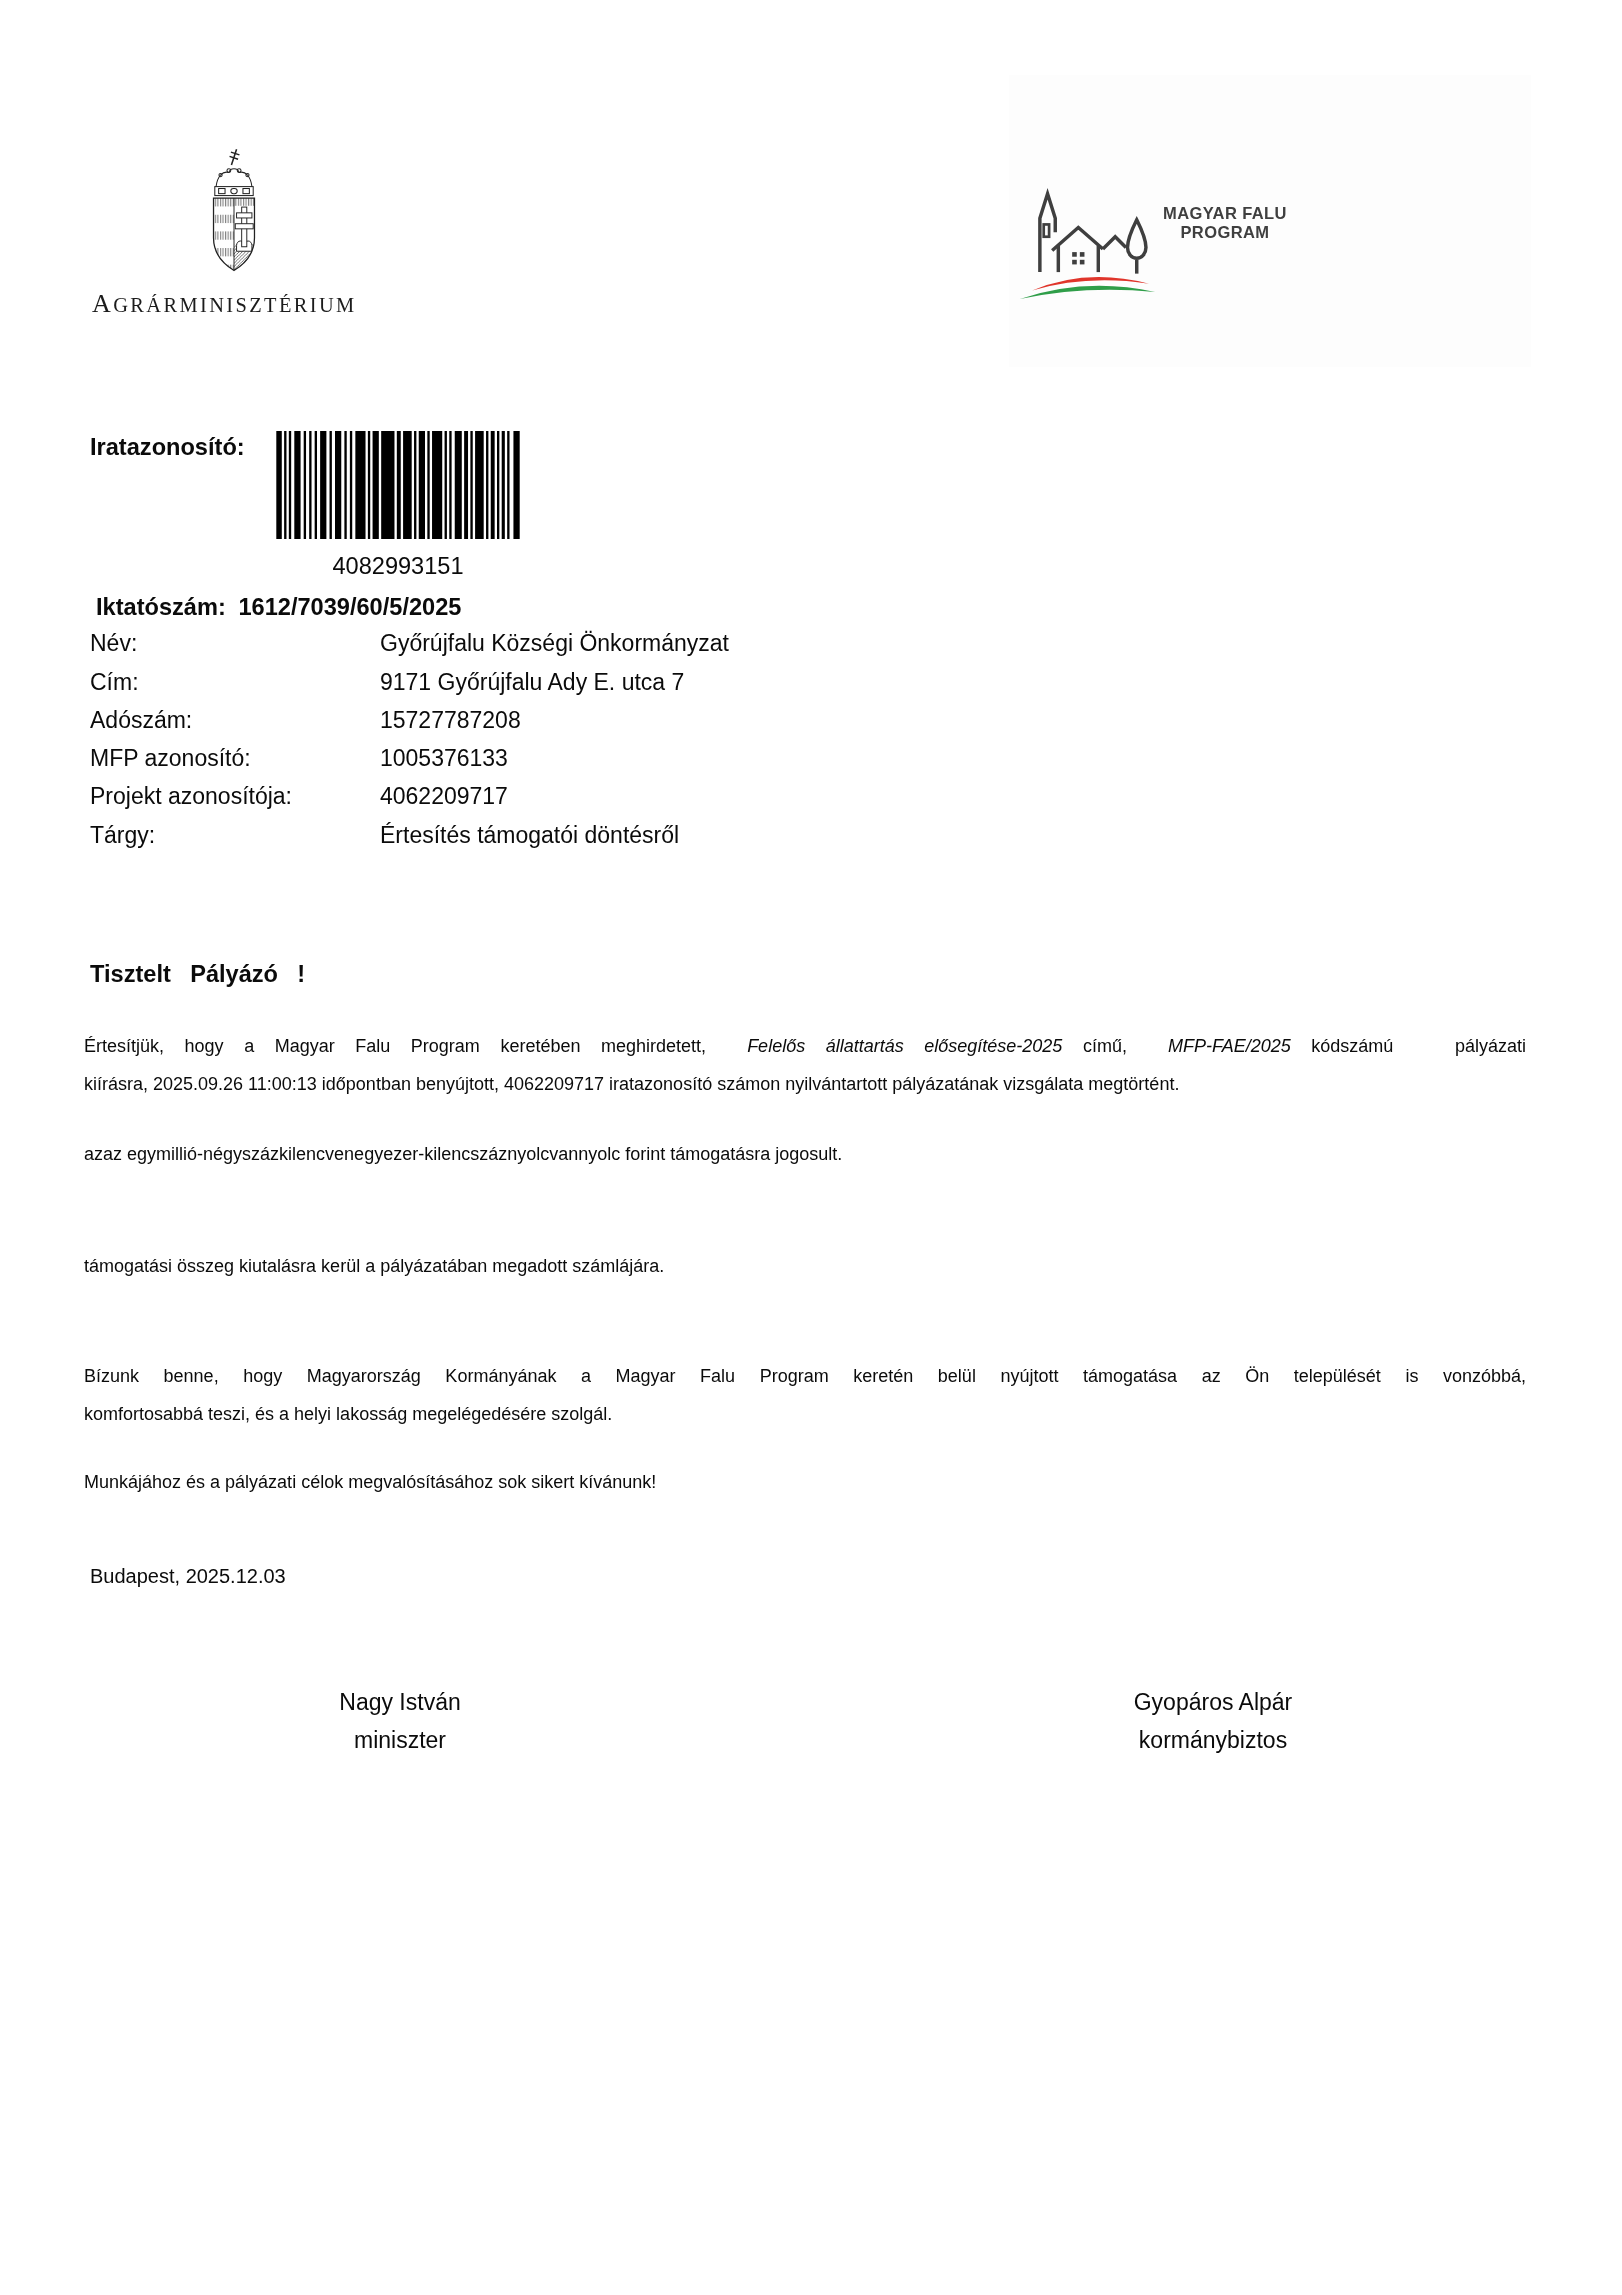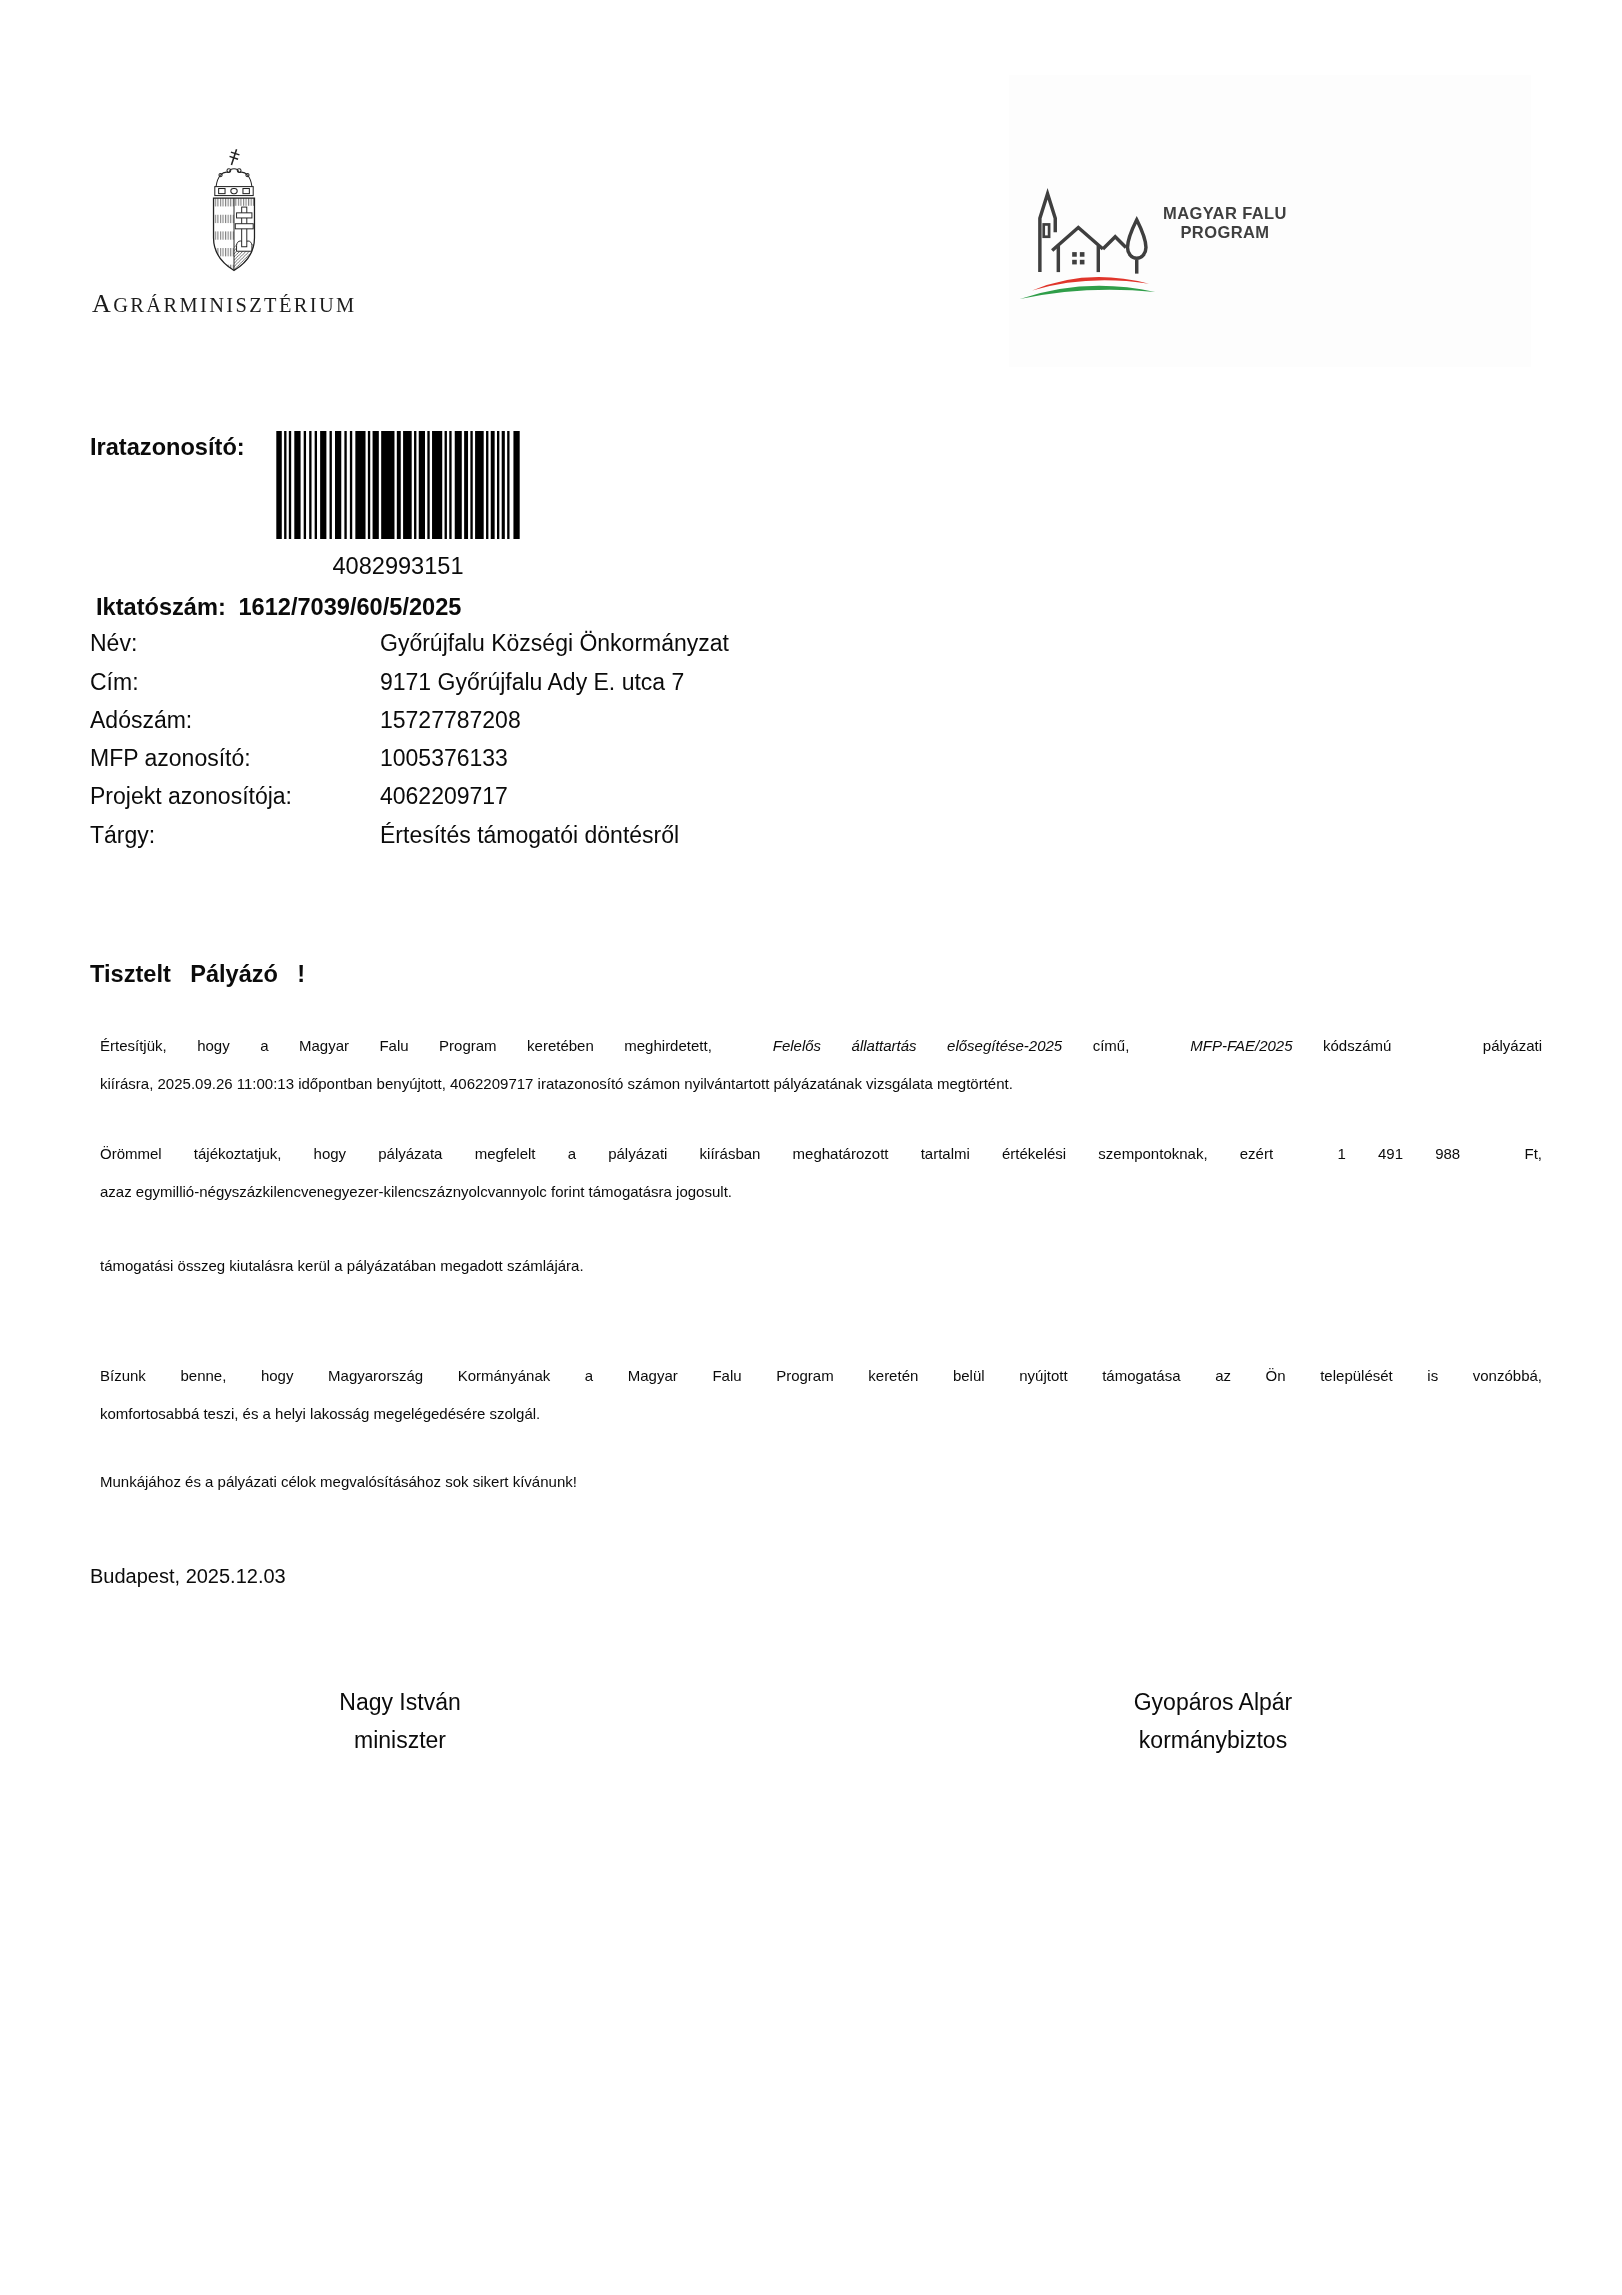--- a/index.html
+++ b/index.html
@@ -48,21 +48,21 @@
   
   .regline{position:absolute;left:96px;top:594px;font-size:23.6px;font-weight:bold;}
   .regline .regval{margin-left:12.6px;}
   .meta-row{position:absolute;left:90px;width:1444px;height:31px;font-size:23px;}
   .meta-row .meta-value{position:absolute;left:290px;top:0;}
   
   .greeting{
     position:absolute;left:90px;top:961px;
     font-size:23.6px;font-weight:bold;white-space:pre-wrap;word-spacing:3.1px;
   }
-  .para{position:absolute;left:100px;width:1442px;font-size:15px;line-height:38px;}
+  .para{position:absolute;left:84px;width:1442px;font-size:18px;line-height:38px;}
   .para .line{white-space:pre-wrap;}
   .para .line.just{text-align:justify;text-align-last:justify;}
   .para .it{font-style:italic;}
   .p1{top:1027px;} .p2{top:1135px;} .p3{top:1247px;} .p4{top:1357px;} .p5{top:1463px;}
   .dateline{position:absolute;left:90px;top:1565px;font-size:20px;}
   
   .sig{position:absolute;width:330px;text-align:center;font-size:23px;line-height:38px;margin-top:8px;}
   .sig-left{left:235px;top:1675px;}
   .sig-right{left:1048px;top:1675px;}
 </style>
@@ -220,21 +220,20 @@
     <span class="meta-value">Értesítés támogatói döntésről</span>
   </div>
 
   <div class="greeting">Tisztelt  Pályázó  !</div>
 
   <div class="para p1">
       <div class="line just"><span>Értesítjük, hogy a Magyar Falu Program keretében meghirdetett,  </span><span class="it">Felelős állattartás elősegítése-2025</span><span> című,  </span><span class="it">MFP-FAE/2025</span><span> kódszámú   pályázati</span></div>
       <div class="line"><span>kiírásra, 2025.09.26 11:00:13 időpontban benyújtott, 4062209717 iratazonosító számon nyilvántartott pályázatának vizsgálata megtörtént.</span></div>
     </div>
   <div class="para p2">
-      <div class="line just"><span>Örömmel tájékoztatjuk, hogy pályázata megfelelt a pályázati kiírásban meghatározott tartalmi értékelési szempontoknak, ezért  1 491 988  Ft,</span></div>
       <div class="line"><span>azaz egymillió-négyszázkilencvenegyezer-kilencszáznyolcvannyolc forint támogatásra jogosult.</span></div>
     </div>
   <div class="para p3">
       <div class="line"><span>támogatási összeg kiutalásra kerül a pályázatában megadott számlájára.</span></div>
     </div>
   <div class="para p4">
       <div class="line just"><span>Bízunk benne, hogy Magyarország Kormányának a Magyar Falu Program keretén belül nyújtott támogatása az Ön települését is vonzóbbá,</span></div>
       <div class="line"><span>komfortosabbá teszi, és a helyi lakosság megelégedésére szolgál.</span></div>
     </div>
   <div class="para p5">

